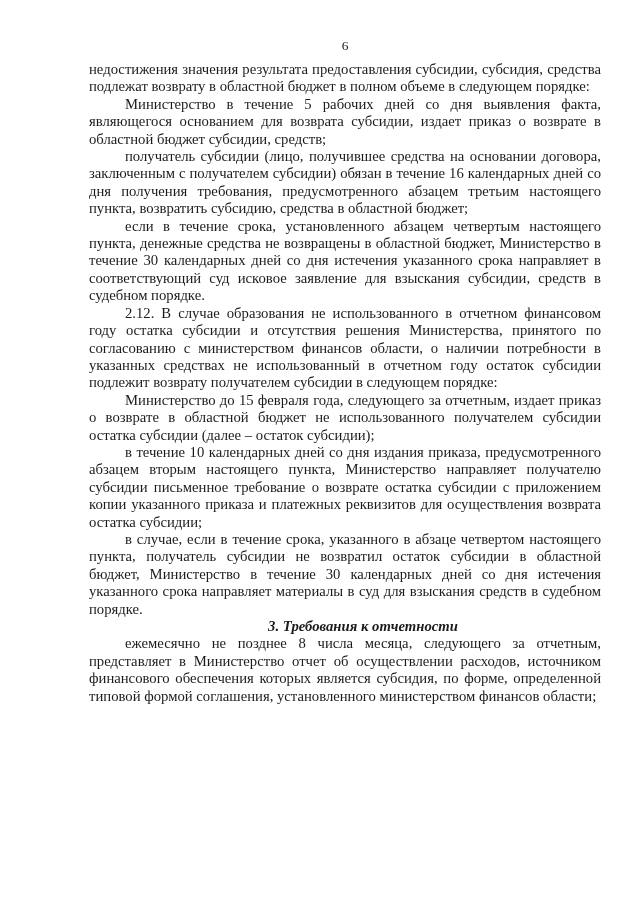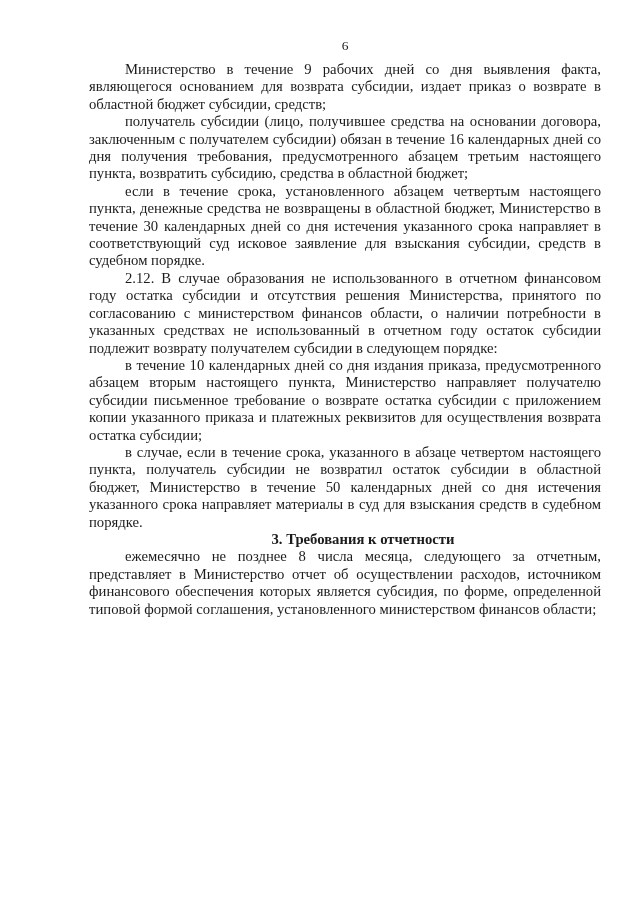--- a/index.html
+++ b/index.html
@@ -44,33 +44,36 @@
     text-indent: 0;
   }
   .section-heading {
     margin: 12px 0 1px 0;
     padding: 0;
     font-size: 14.7px;
     line-height: 17.4px;
     font-weight: bold;
     text-align: center;
     text-indent: 0;
+    font-style: italic;
   }
 </style>
 </head>
 <body>
 
 <div class="page">
   <div class="page-number">6</div>
 
   <div class="body-text">
-    <p>Министерство в течение 9 рабочих дней со дня выявления факта, являющегося основанием для возврата субсидии, издает приказ о возврате в областной бюджет субсидии, средств;</p>
+    <p class="no-indent">недостижения значения результата предоставления субсидии, субсидия, средства подлежат возврату в областной бюджет в полном объеме в следующем порядке:</p>
+    <p>Министерство в течение 5 рабочих дней со дня выявления факта, являющегося основанием для возврата субсидии, издает приказ о возврате в областной бюджет субсидии, средств;</p>
     <p>получатель субсидии (лицо, получившее средства на основании договора, заключенным с получателем субсидии) обязан в течение 16 календарных дней со дня получения требования, предусмотренного абзацем третьим настоящего пункта, возвратить субсидию, средства в областной бюджет;</p>
     <p>если в течение срока, установленного абзацем четвертым настоящего пункта, денежные средства не возвращены в областной бюджет, Министерство в течение 30 календарных дней со дня истечения указанного срока направляет в соответствующий суд исковое заявление для взыскания субсидии, средств в судебном порядке.</p>
     <p>2.12. В случае образования не использованного в отчетном финансовом году остатка субсидии и отсутствия решения Министерства, принятого по согласованию с министерством финансов области, о наличии потребности в указанных средствах не использованный в отчетном году остаток субсидии подлежит возврату получателем субсидии в следующем порядке:</p>
+    <p>Министерство до 15 февраля года, следующего за отчетным, издает приказ о возврате в областной бюджет не использованного получателем субсидии остатка субсидии (далее – остаток субсидии);</p>
     <p>в течение 10 календарных дней со дня издания приказа, предусмотренного абзацем вторым настоящего пункта, Министерство направляет получателю субсидии письменное требование о возврате остатка субсидии с приложением копии указанного приказа и платежных реквизитов для осуществления возврата остатка субсидии;</p>
-    <p>в случае, если в течение срока, указанного в абзаце четвертом настоящего пункта, получатель субсидии не возвратил остаток субсидии в областной бюджет, Министерство в течение 50 календарных дней со дня истечения указанного срока направляет материалы в суд для взыскания средств в судебном порядке.</p>
+    <p>в случае, если в течение срока, указанного в абзаце четвертом настоящего пункта, получатель субсидии не возвратил остаток субсидии в областной бюджет, Министерство в течение 30 календарных дней со дня истечения указанного срока направляет материалы в суд для взыскания средств в судебном порядке.</p>
 
     <p class="section-heading">3. Требования к отчетности</p>
 
     <p>ежемесячно не позднее 8 числа месяца, следующего за отчетным, представляет в Министерство отчет об осуществлении расходов, источником финансового обеспечения которых является субсидия, по форме, определенной типовой формой соглашения, установленного министерством финансов области;</p>
   </div>
 </div>
 
 </body></html>

